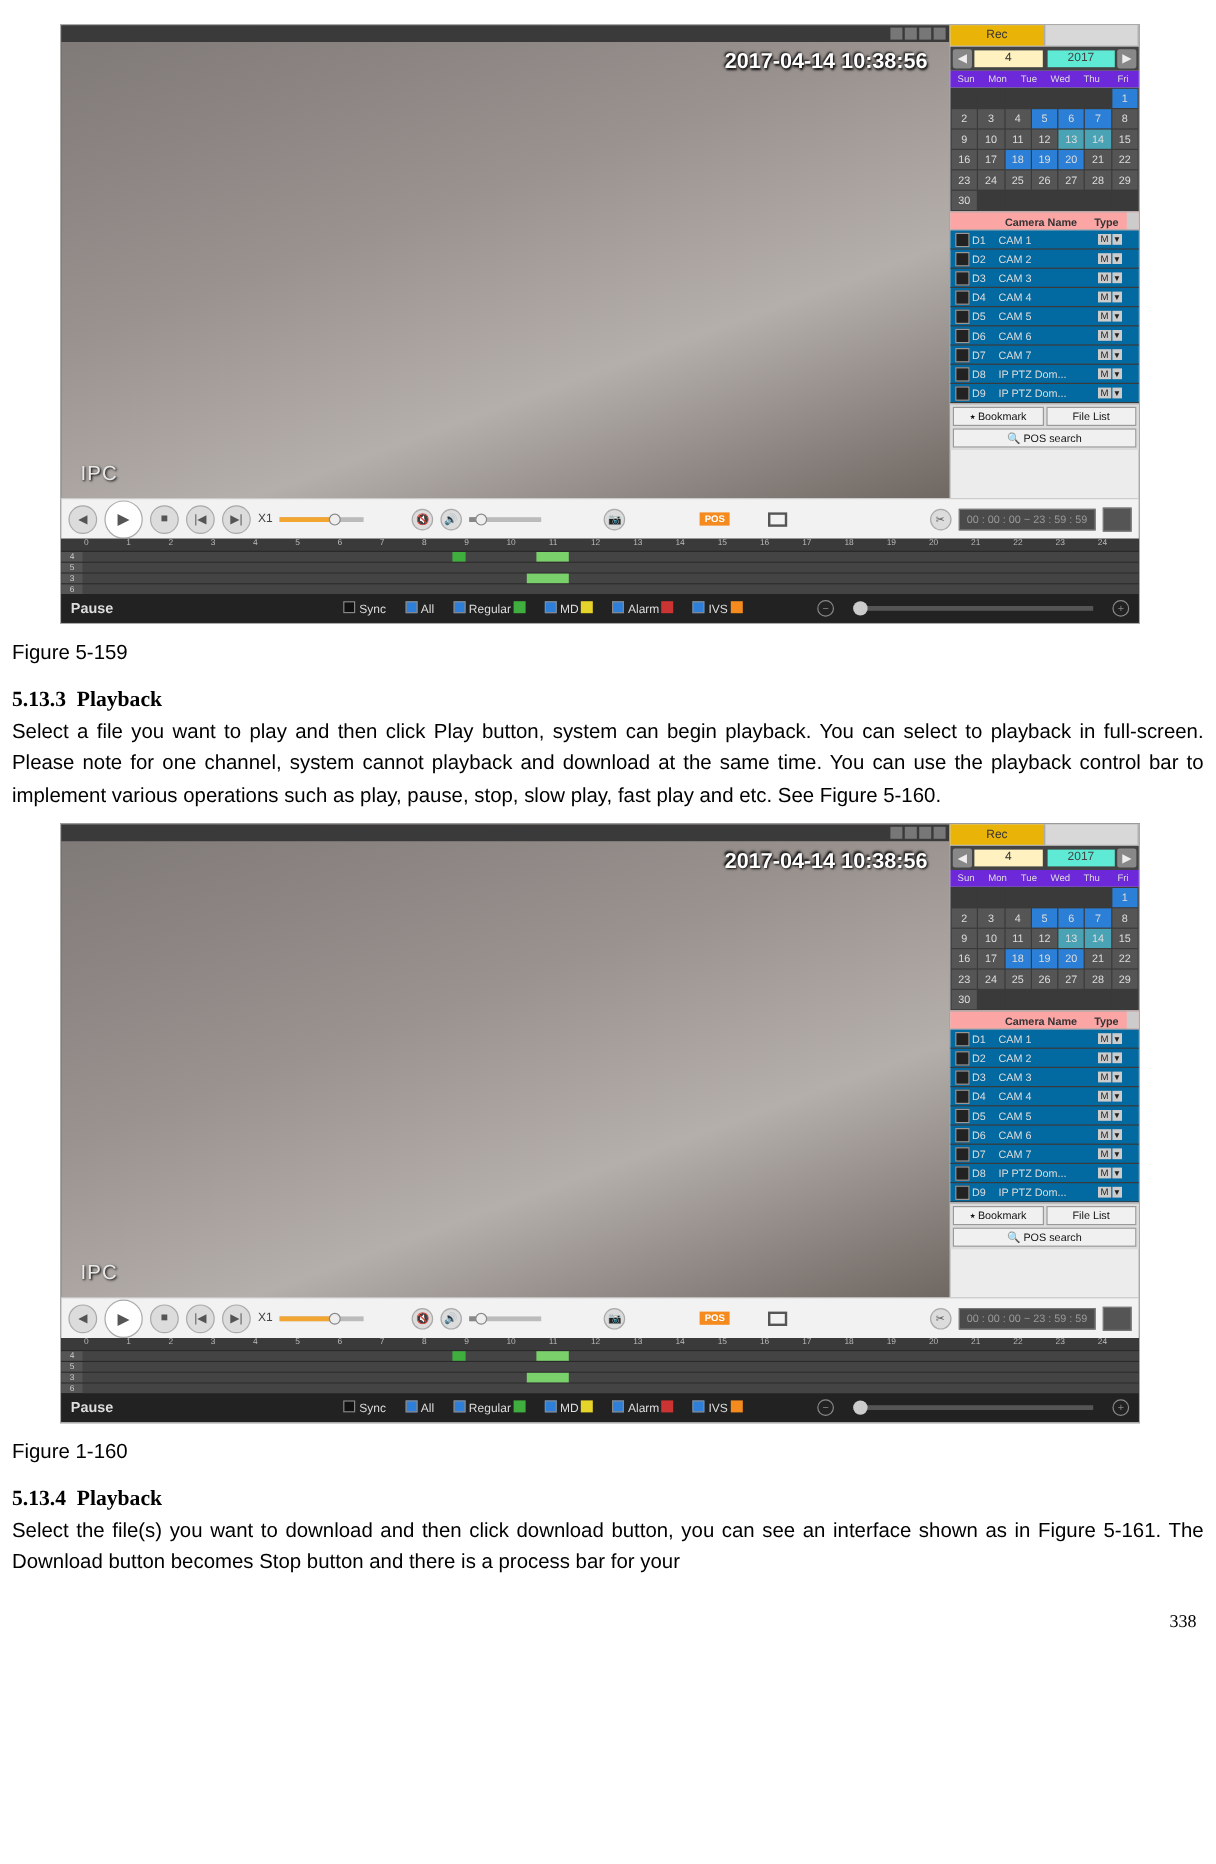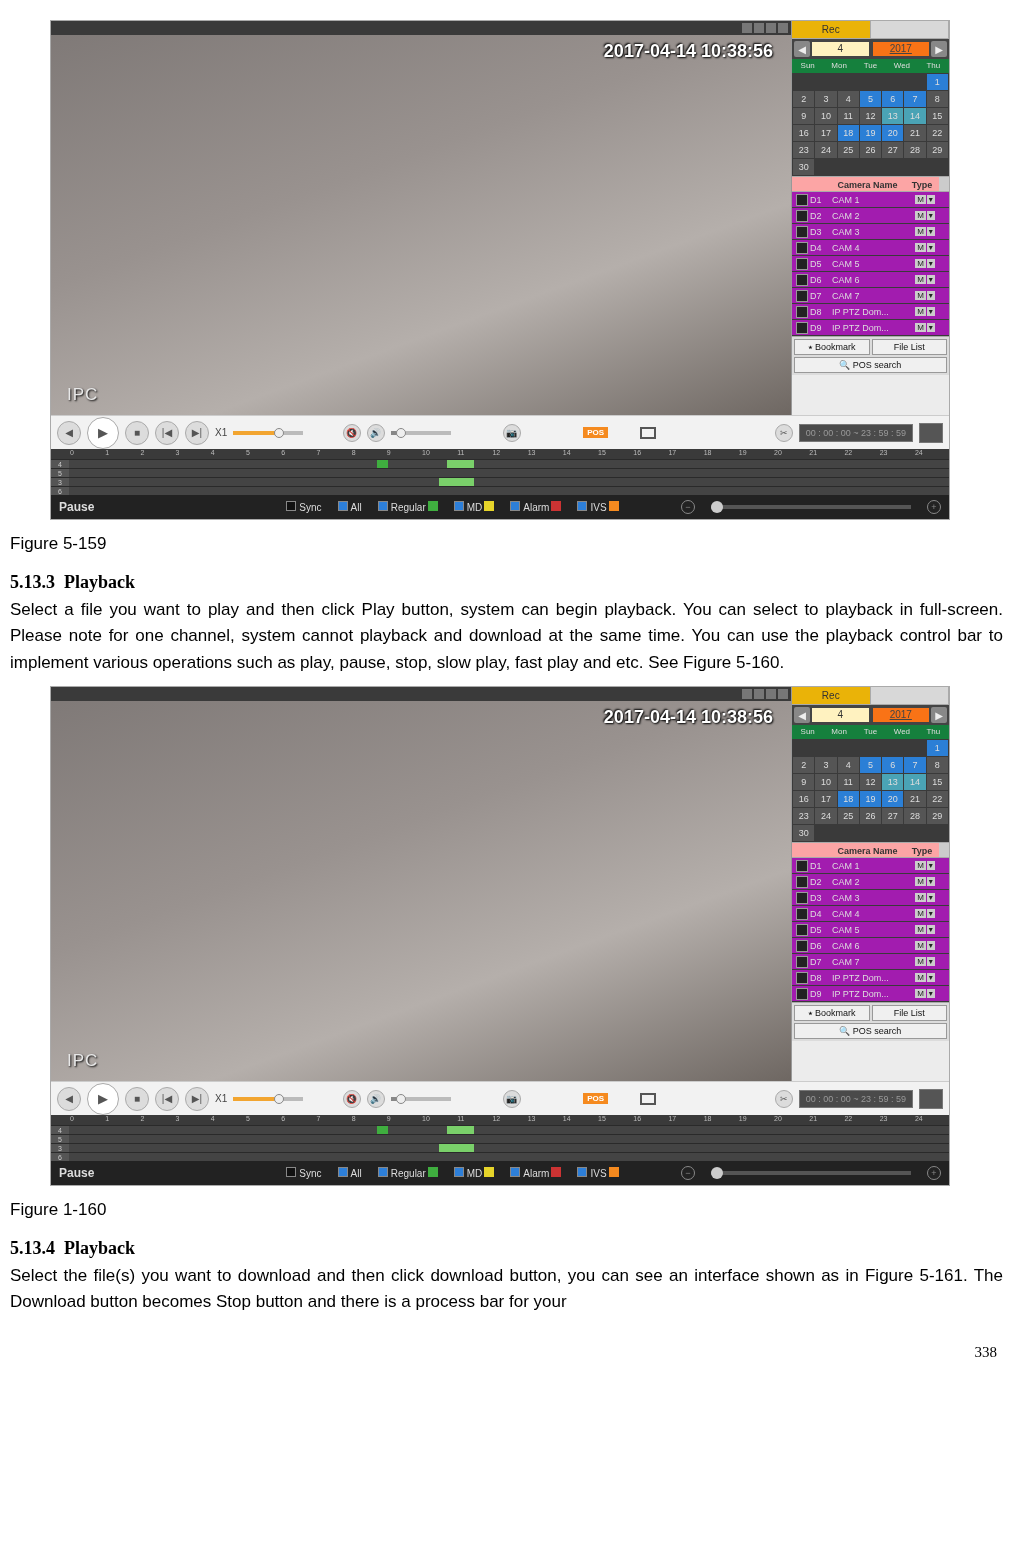--- a/index.html
+++ b/index.html
@@ -28,38 +28,38 @@
   
   .side-panel { width: 158px; background: #ececec; border-left: 1px solid #999; display: flex; flex-direction: column; font-size: 10px; color: #111; }
   .side-tabs { height: 18px; display: flex; background: #d8d8d8; border-bottom: 1px solid #aaa; font-size: 10px; }
   .side-tab { flex: 1; display: flex; align-items: center; justify-content: center; border-right: 1px solid #aaa; color: #777; cursor: default; }
   .side-tab.active { background: #eab308; color: #333; }
   
   .cal-nav { height: 20px; background: #444; display: flex; align-items: center; justify-content: space-between; padding: 0 2px; }
   .cal-arrow { width: 16px; height: 16px; background: #888; display: flex; align-items: center; justify-content: center; color: #eee; font-size: 10px; cursor: pointer; border-radius: 2px; }
   .cal-month, .cal-year { flex: 1; text-align: center; margin: 0 2px; height: 14px; line-height: 14px; font-size: 10px; }
   .cal-month { background: #fff2c0; color: #333; }
-  .cal-year { background: #f97316; color: #444; text-decoration: underline; }
-  
-  .cal-dow { display: grid; grid-template-columns: repeat(5, 1fr); background: #15803d; color: #ddd; font-size: 8px; height: 14px; }
+  .cal-year { background: #5eead4; color: #444; }
+  
+  .cal-dow { display: grid; grid-template-columns: repeat(6, 1fr); background: #6d28d9; color: #ddd; font-size: 8px; height: 14px; }
   .cal-dow span { text-align: center; line-height: 14px; }
   
   .cal-grid { display: grid; grid-template-columns: repeat(7, 1fr); grid-auto-rows: 16px; background: #3a3a3a; gap: 1px; padding: 1px; }
   .cal-cell { background: #555; color: #ddd; font-size: 9px; display: flex; align-items: center; justify-content: center; cursor: pointer; }
   .cal-cell.empty { background: #3a3a3a; }
   .cal-cell.hi1 { background: #2b7fd6; }  
   .cal-cell.hi2 { background: #4aa3b5; }  
   
   .cam-header { display: flex; background: #fca5a5; height: 16px; font-size: 9px; font-weight: bold; color: #333; border-top: 1px solid #aaa; border-bottom: 1px solid #aaa; }
   .cam-header .c1 { width: 38px; text-align: center; line-height: 16px; }
   .cam-header .c2 { flex: 1; text-align: center; line-height: 16px; }
   .cam-header .c3 { width: 34px; text-align: center; line-height: 16px; }
   .cam-header .c4 { width: 10px; background: #ccc; }
   
-  .cam-list { background: #a21caf; flex: 0 0 auto; }
+  .cam-list { background: #0369a1; flex: 0 0 auto; }
   .cam-row { display: flex; height: 16px; align-items: center; font-size: 9px; color: #ddd; border-bottom: 1px solid #3a3a3a; }
   .cam-row .chk { width: 12px; height: 12px; border: 1px solid #999; background: #222; margin: 0 2px 0 4px; flex: 0 0 auto; }
   .cam-row .cid { width: 22px; }
   .cam-row .cname { flex: 1; white-space: nowrap; overflow: hidden; }
   .cam-row .ctype { width: 28px; display: flex; align-items: center; justify-content: center; gap: 1px; }
   .cam-row .ctype span { background: #ccc; color: #222; padding: 0 2px; font-size: 8px; }
   .cam-row .scr { width: 10px; background: #666; }
   
   .side-buttons { display: grid; grid-template-columns: 1fr 1fr; gap: 2px; padding: 2px; background: #dcdcdc; border-top: 1px solid #aaa; }
   .side-btn { background: #f0f0f0; border: 1px solid #999; font-size: 9px; height: 16px; display: flex; align-items: center; justify-content: center; gap: 2px; cursor: pointer; }

